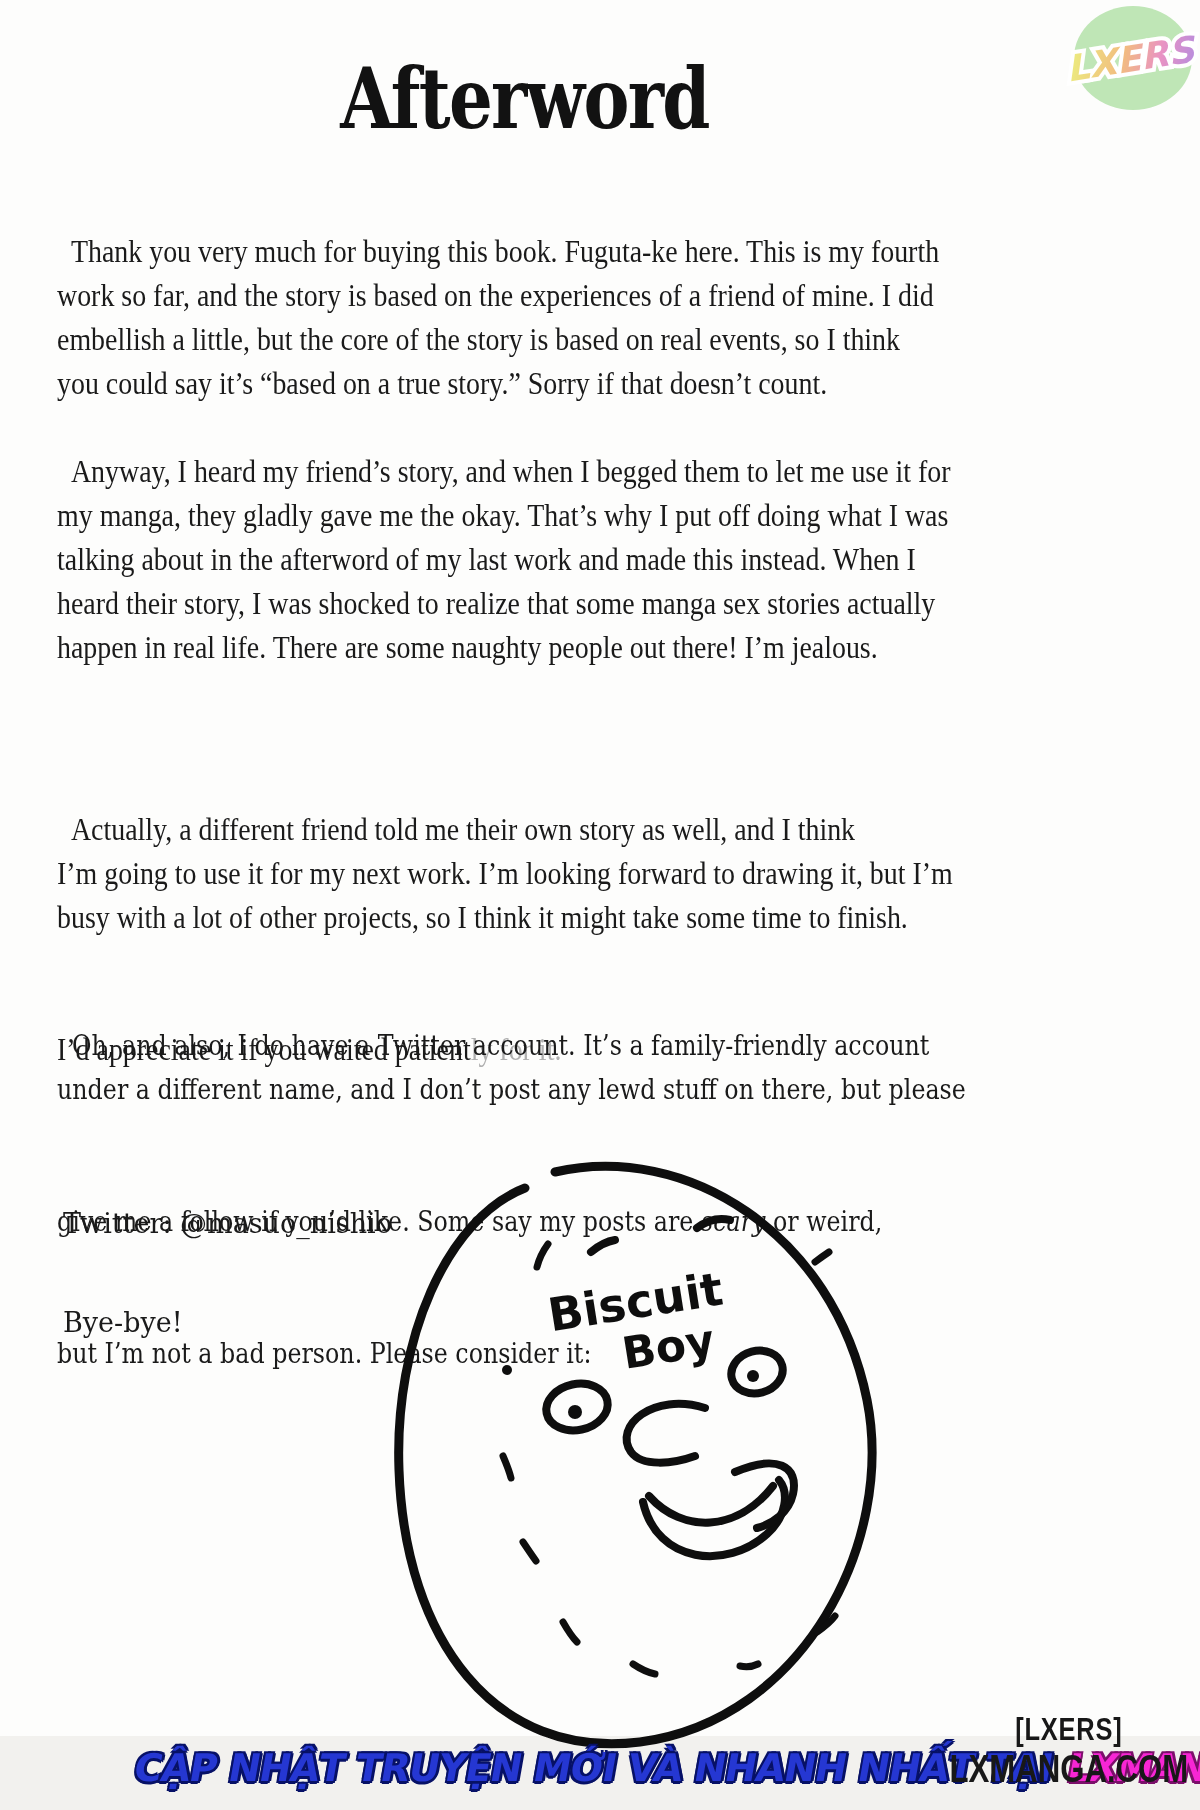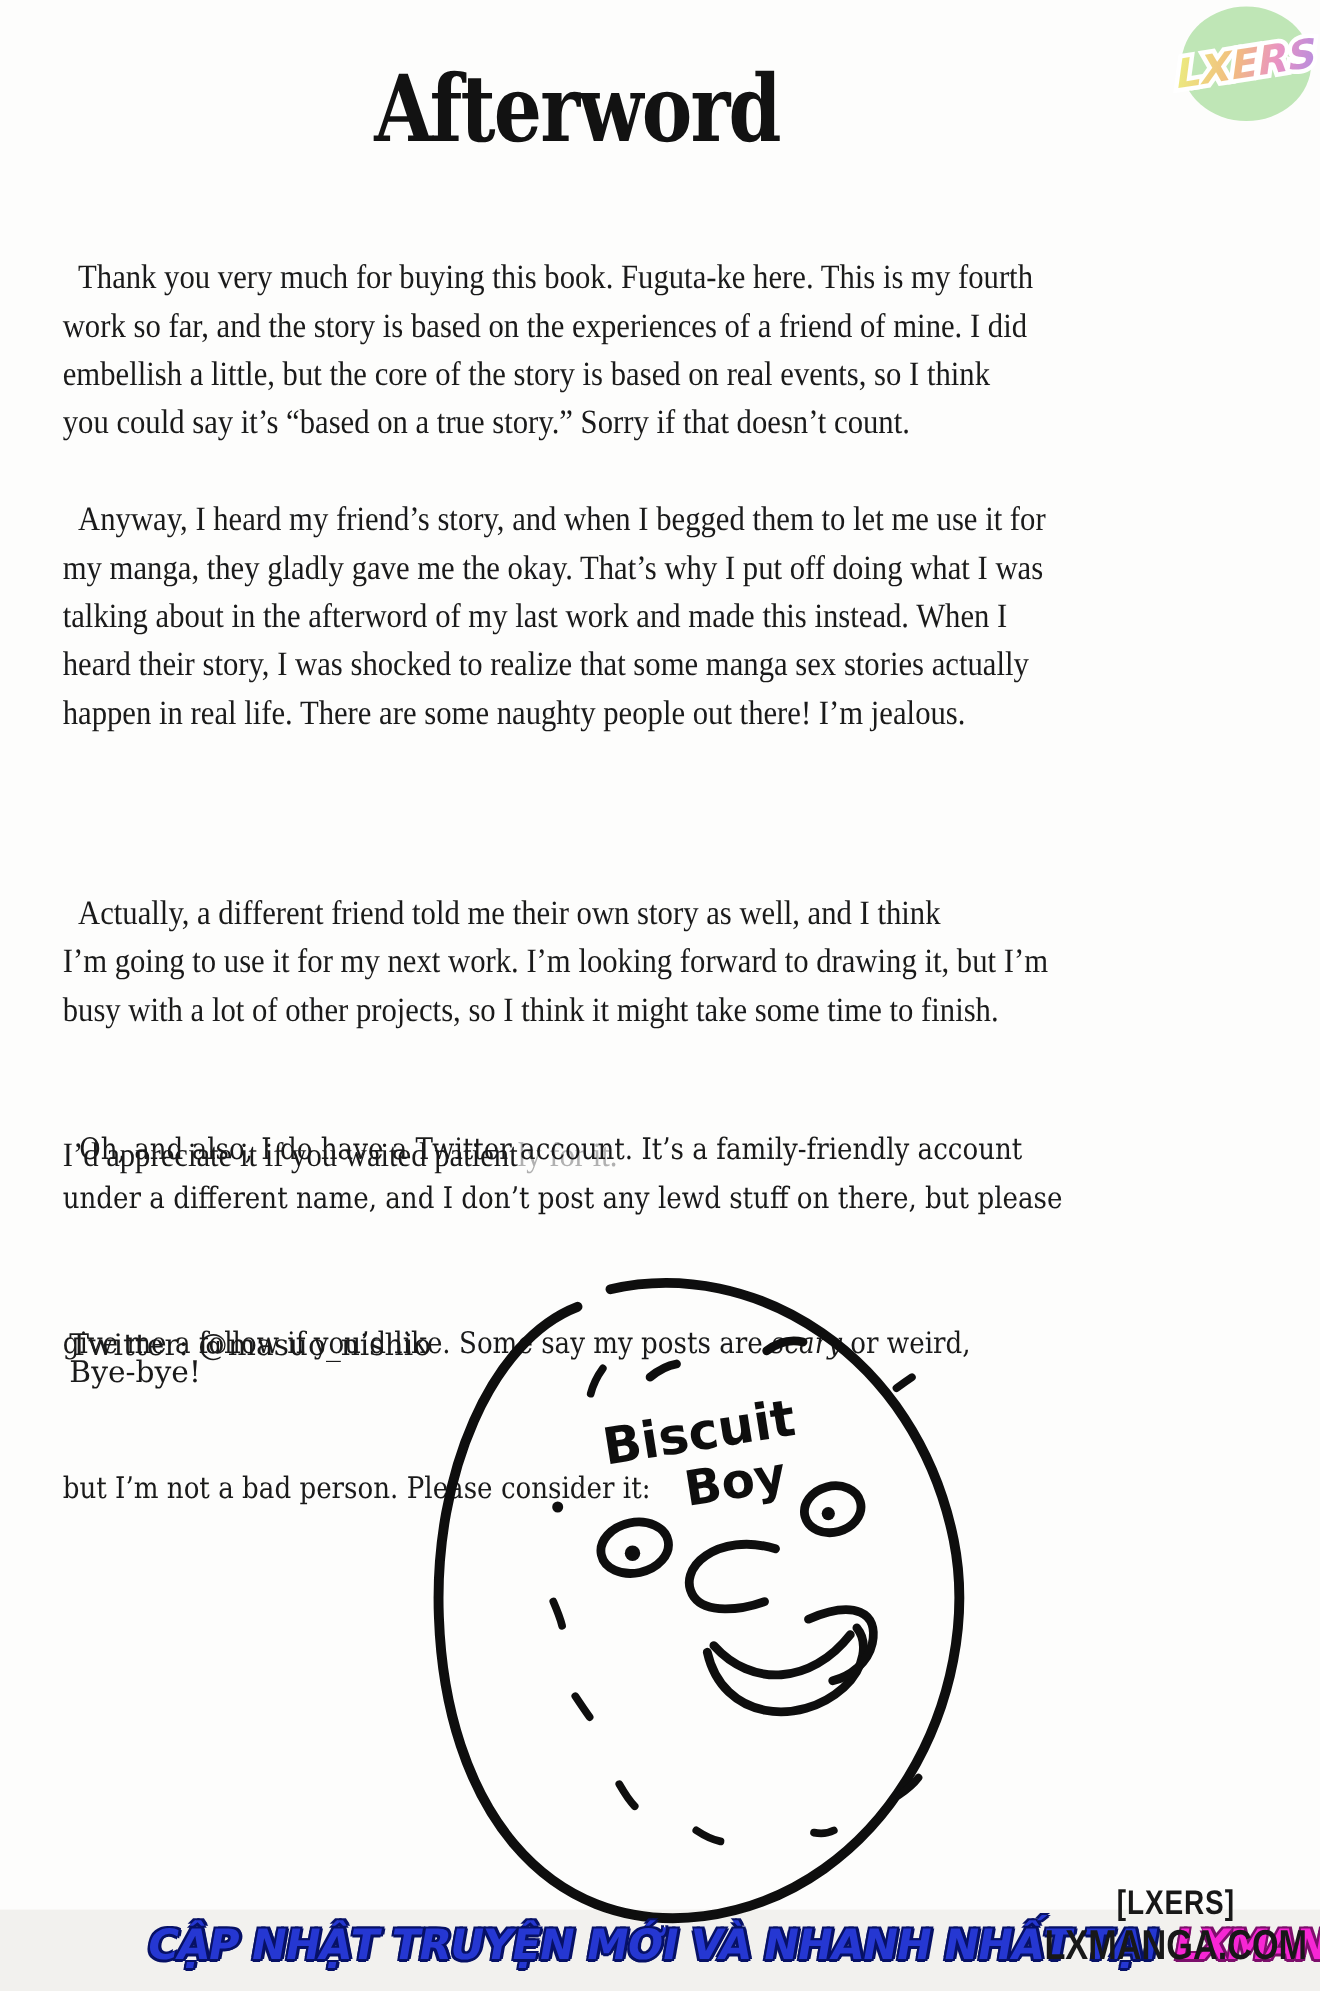--- a/index.html
+++ b/index.html
@@ -51,21 +51,21 @@
   .p4 {
     top:936px; font-family:"DejaVu Serif", serif; font-size:27px;
     transform:scaleX(0.88);
   }
   .faded { color:#b0b0b0; }
   .line-solo {
     position:absolute; left:63px; white-space:pre;
     font-family:"DejaVu Serif", serif; font-size:27px; line-height:44px; color:#1a1a1a;
   }
   .twitter-line { top:1202px; }
-  .byebye-line  { top:1226px;text-align:center; }
+  .byebye-line  { top:1301px;text-align:center; }
 
   
   .biscuit { position:absolute; left:385px; top:1140px; width:515px; height:645px; z-index:1; }
   .biscuit path, .biscuit ellipse { fill:none; stroke:#0e0e0e; stroke-linecap:round; stroke-linejoin:round; }
   .biscuit .outline { stroke-width:9; }
   .biscuit .feature { stroke-width:8; }
   .biscuit .seed { stroke-width:7; }
   .biscuit .pupil { fill:#0e0e0e; stroke:none; }
   .biscuit text {
     font-family:"DejaVu Sans", sans-serif; font-weight:bold; fill:#0e0e0e;

